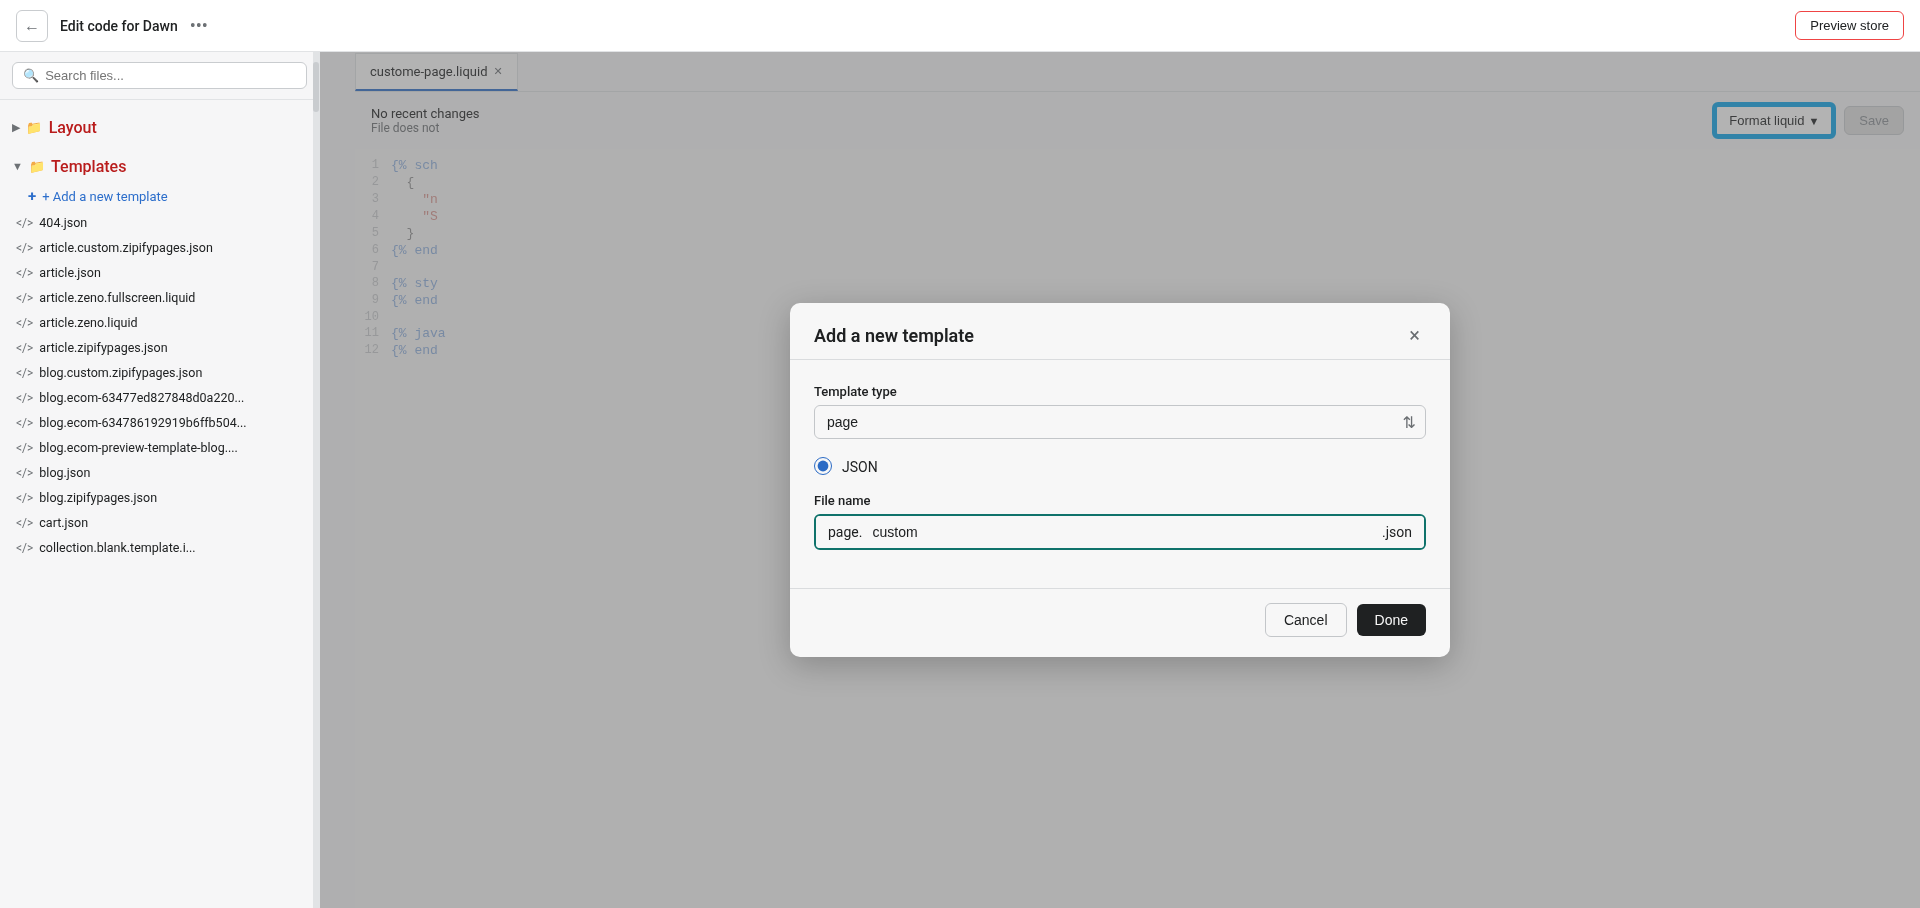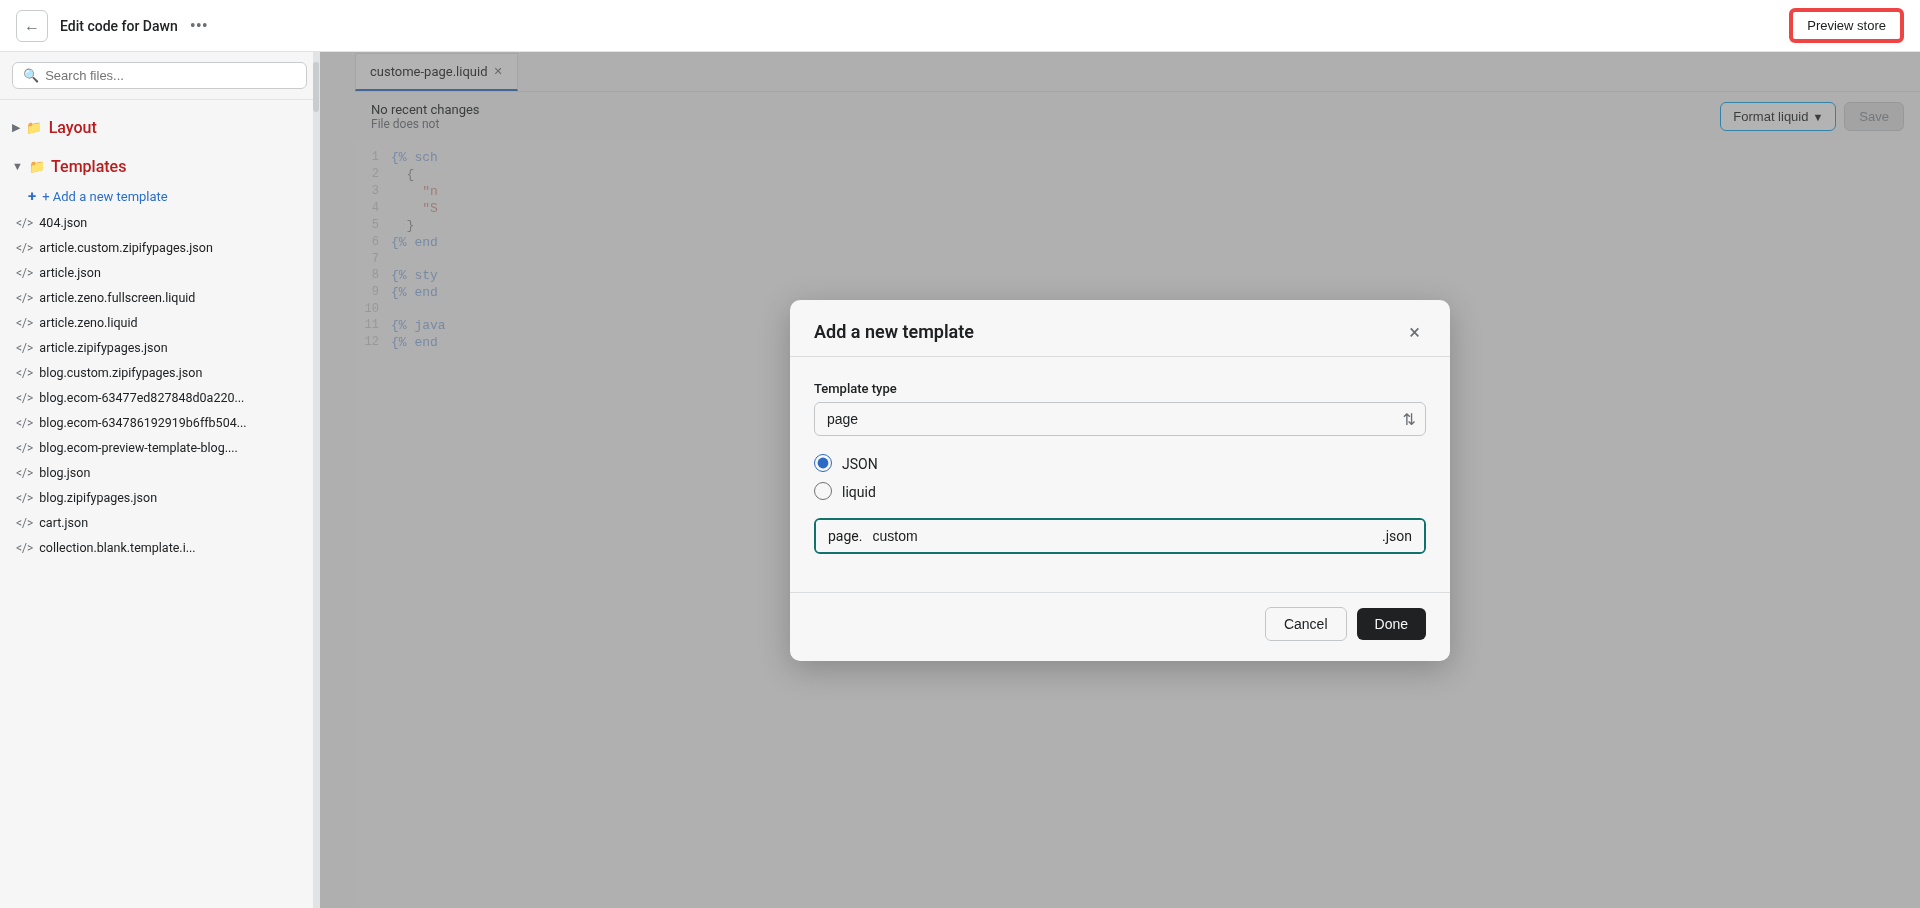--- a/index.html
+++ b/index.html
@@ -44,21 +44,21 @@
       width: 32px;
       height: 32px;
       border: 1px solid #c9cccf;
       border-radius: 6px;
       background: #fff;
       cursor: pointer;
       color: #6d7175;
       font-size: 16px;
     }
     .preview-store-btn {
-      border: 4px solid #ef4444;
+      border: 1px solid #ef4444;
       border-radius: 6px;
       background: #fff;
       padding: 6px 14px;
       font-size: 13px;
       color: #202223;
       cursor: pointer;
     }
 
     
     .main-layout {
@@ -194,21 +194,21 @@
       display: flex;
       align-items: center;
       gap: 8px;
     }
     .format-btn {
       display: flex;
       align-items: center;
       gap: 4px;
       padding: 6px 12px;
       background: #fff;
-      border: 1px solid #0ea5e9;
+      border: 5px solid #0ea5e9;
       border-radius: 6px;
       font-size: 13px;
       color: #202223;
       cursor: pointer;
     }
     .save-btn {
       padding: 6px 14px;
       background: #e0e0e0;
       border: 1px solid #c9cccf;
       border-radius: 6px;
@@ -623,27 +623,24 @@
               </select>
               <span class="select-arrow">⇅</span>
             </div>
           </div>
 
           <div class="radio-group">
             <label class="radio-item">
               <input type="radio" class="radio-input" name="format" value="json" checked="" style="">
               <span class="radio-label">JSON</span>
             </label>
-            <label class="radio-item">
-              <input type="radio" class="radio-input" name="format" value="liquid" style="">
-              <span class="radio-label">liquid</span>
-            </label>
           </div>
 
           <div class="form-group file-name-group">
+            <label class="form-label">File name</label>
             <div class="file-name-input-wrap">
               <span class="file-name-prefix">page.</span>
               <input class="file-name-input" type="text" value="custom" style="">
               <span class="file-name-suffix">.json</span>
             </div>
           </div>
         </div>
 
         <div class="dialog-footer">
           <button class="cancel-btn">Cancel</button>

